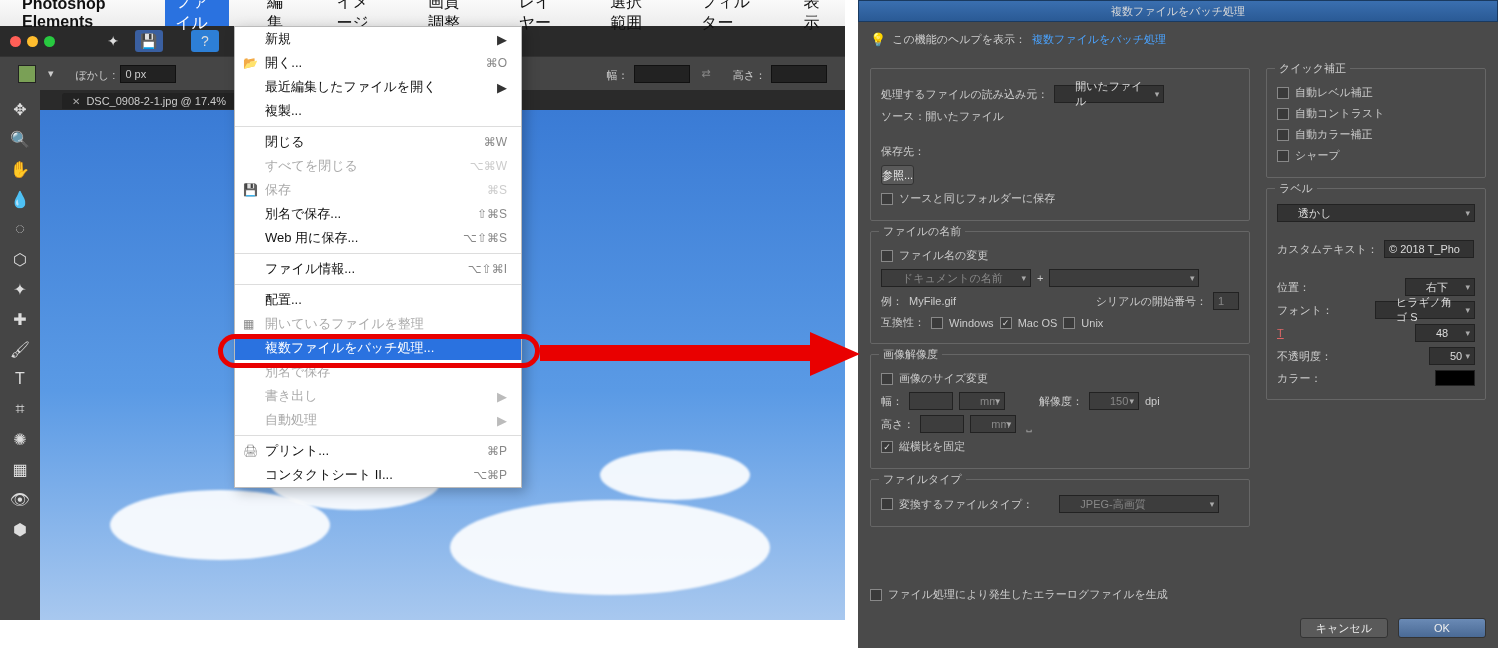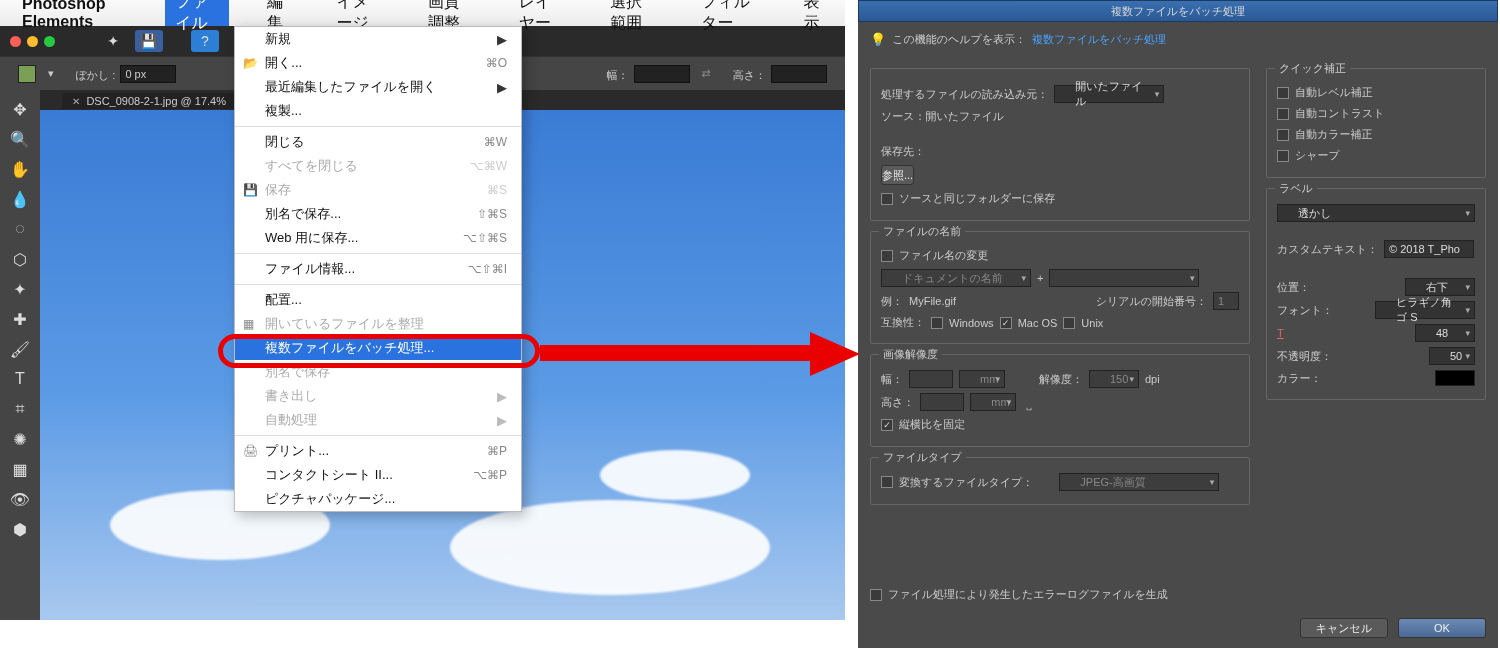--- a/index.html
+++ b/index.html
@@ -246,23 +246,20 @@
       <div class="sep"></div>
       <div class="row">
         <span class="ico">🖨</span>
         <span>プリント...</span>
         <span class="sc">⌘P</span>
       </div>
       <div class="row">
         <span>コンタクトシート II...</span>
         <span class="sc">⌥⌘P</span>
       </div>
-      <div class="row">
-        <span>ピクチャパッケージ...</span>
-      </div>
     </div>
   <div class="callout"></div>
 </div>
 
 <div class="arrow">
   <div class="shaft"></div>
     <div class="head"></div>
 </div>
 
 <div class="right">
@@ -326,20 +323,24 @@
             <span>Windows</span>
           <span class="cb on"></span>
             <span>Mac OS</span>
           <span class="cb"></span>
             <span>Unix</span>
         </div>
       </div>
 
       <div class="fset">
         <span class="legend">画像解像度</span>
+        <div class="checkrow">
+          <span class="cb"></span>
+          <span>画像のサイズ変更</span>
+        </div>
         <div class="frow">
           <span>幅：</span>
           <input class="din dis" style="width: 44px;">
           <span class="dsel dis" style="width:46px">
               <span>mm</span>
             </span>
           <span style="width:22px"></span>
           <span>解像度：</span>
           <span class="dsel dis" style="width:50px">
               <span>150</span>

